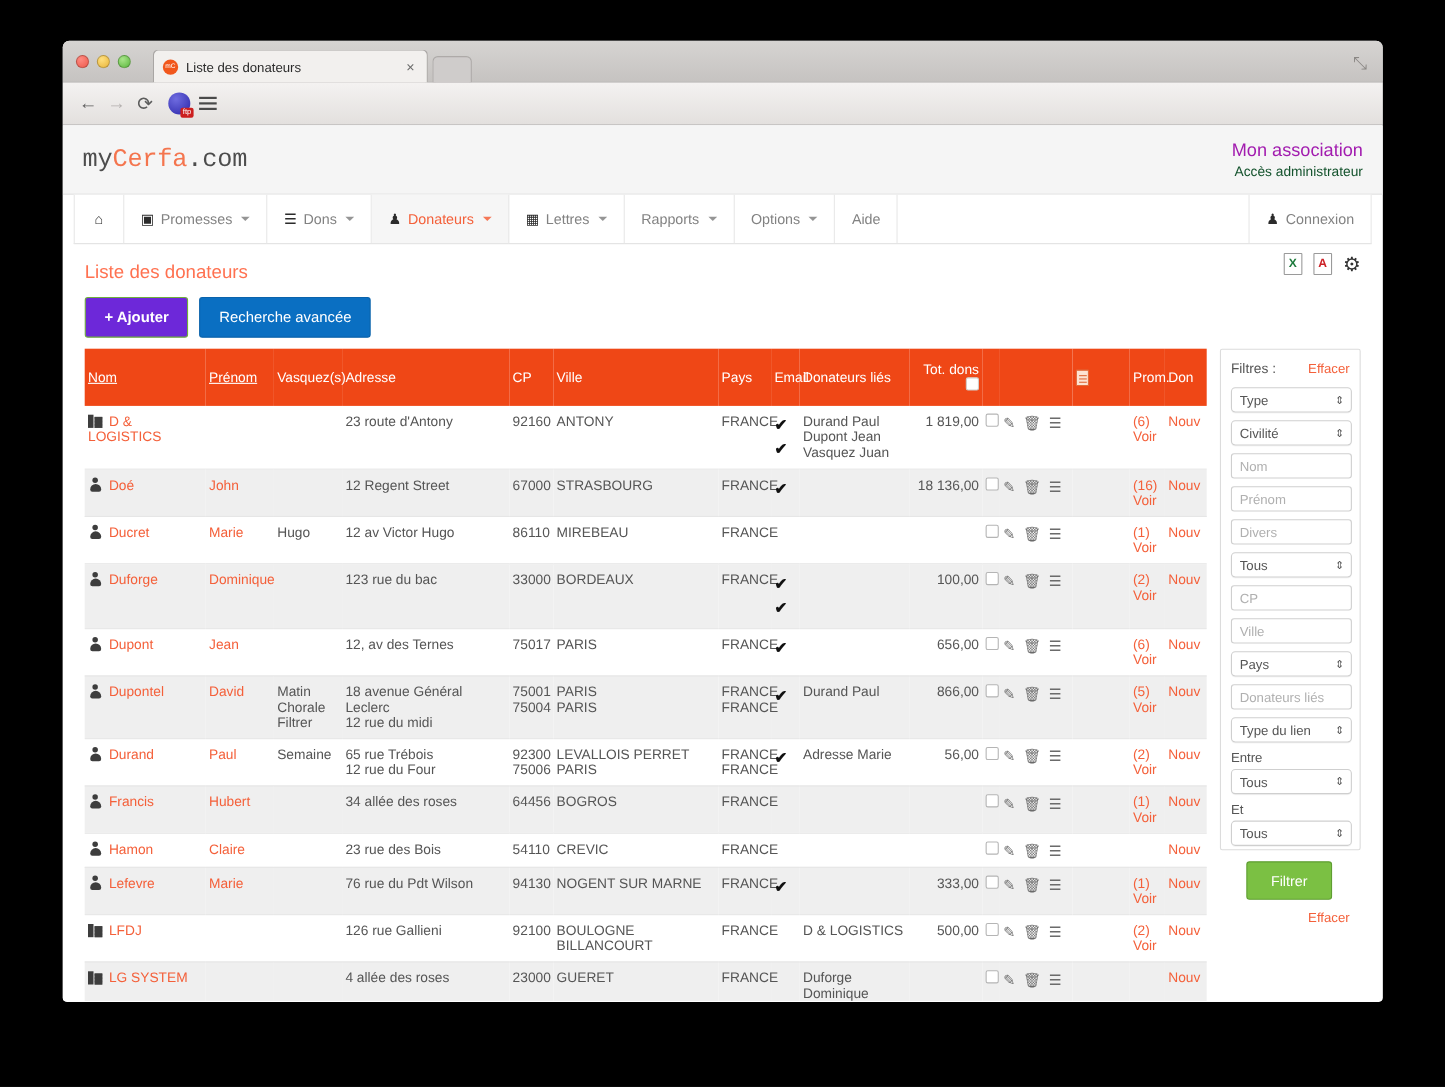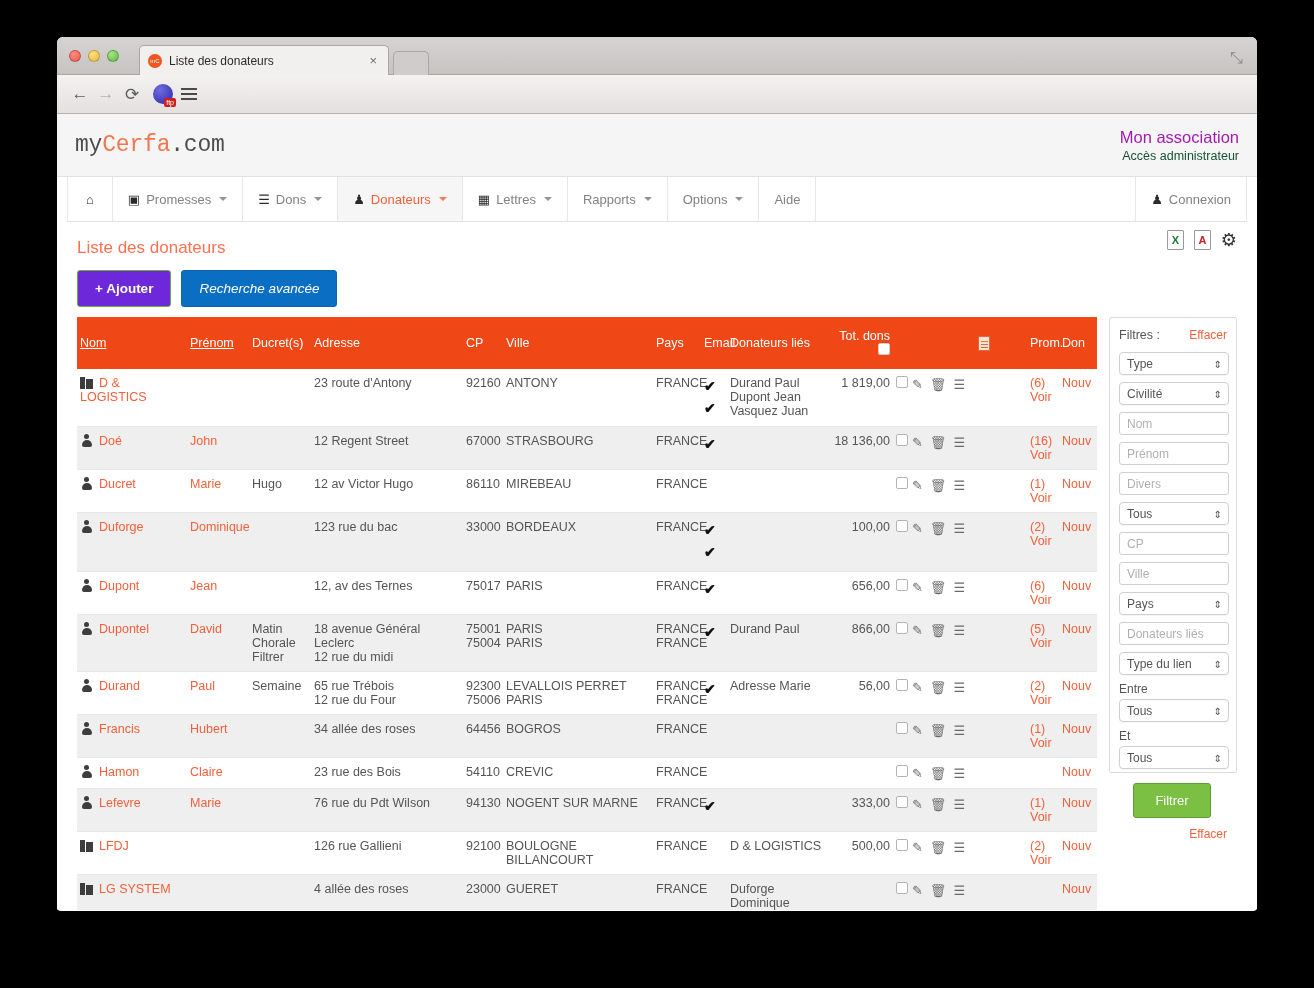--- a/index.html
+++ b/index.html
@@ -148,21 +148,21 @@
 
   
   .page-title { font-size: 17px; color: #ff7150; padding: 16px 20px 0; }
   .actions { display: flex; gap: 10px; padding: 12px 20px 0; position: relative; }
   .btn {
     border: 1px solid transparent; border-radius: 3px;
     font-size: 13.5px; color: #fff; padding: 10px 17px;
     white-space: nowrap;
   }
   .btn-green { background: #6d28d9; border-color: #6fae3c; font-weight: bold; }
-  .btn-blue  { background: #0a6fc2; border-color: #0a63ab; font-style: italic; }
+  .btn-blue  { background: #0a6fc2; border-color: #0a63ab; }
 
   .exp-icons {
     position: absolute; right: 20px; top: -28px;
     display: flex; gap: 10px; align-items: center;
   }
   .ico-sq { width: 17px; height: 20px; position: relative; }
   .ico-xls {
     background: #fff; border: 1px solid #9a9a9a; border-radius: 1px;
     color: #1d7a3c; font-size: 11px; font-weight: bold;
     text-align: center; line-height: 18px;
@@ -382,21 +382,21 @@
           <col style="width:66px">
             <col style="width:16px">
             <col style="width:66px">
           <col style="width:52px">
             <col style="width:32px">
         </colgroup>
         <thead>
             <tr id="thead-row">
               <th class="sortable"><span>Nom</span></th>
               <th class="sortable"><span>Prénom</span></th>
-              <th><span>Ducret(s)</span></th>
+              <th><span>Vasquez(s)</span></th>
               <th><span>Adresse</span></th>
               <th><span>CP</span></th>
               <th><span>Ville</span></th>
               <th><span>Pays</span></th>
               <th><span>Email</span></th>
               <th><span>Donateurs liés</span></th>
               <th style="text-align: right;"><span>Tot. dons</span><span class="cbox hdr" style="margin-left: 6px;"></span></th>
               <th></th>
               <th></th>
               <th><span class="ico-doc-hdr"></span></th>

